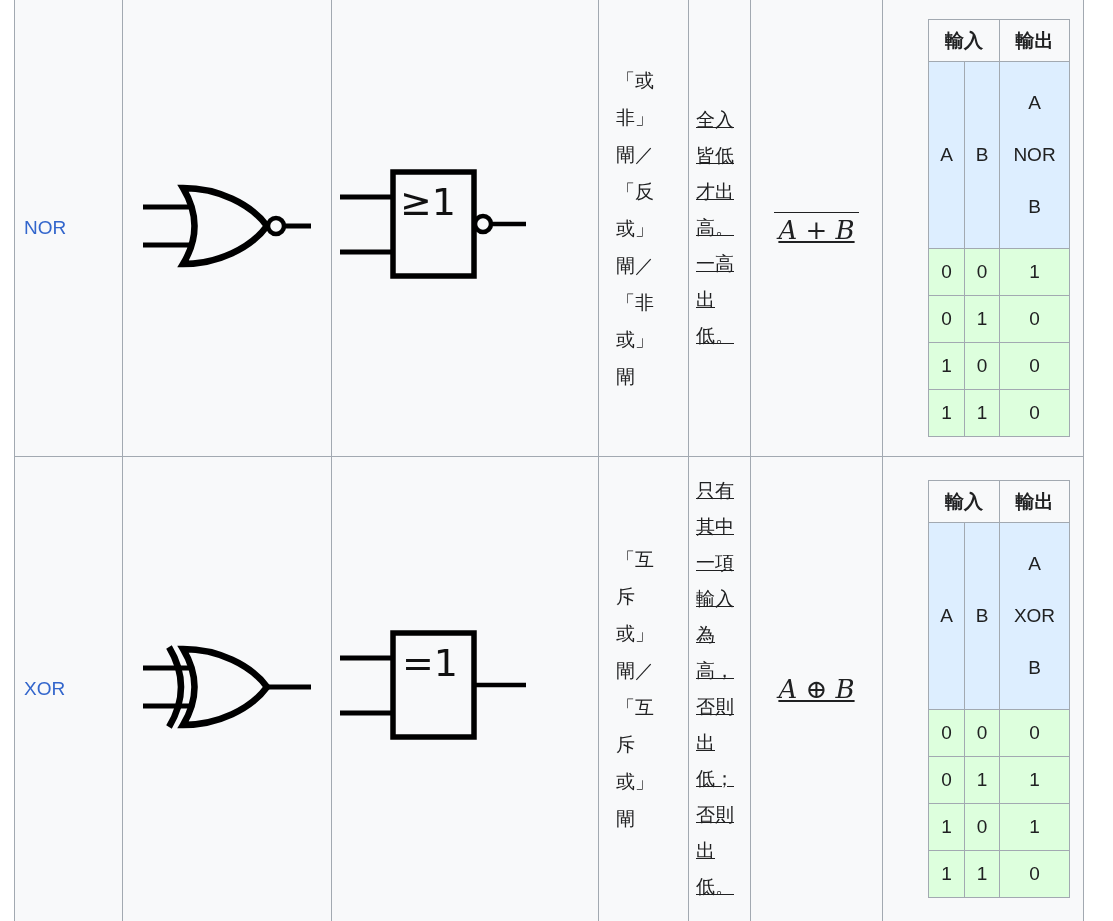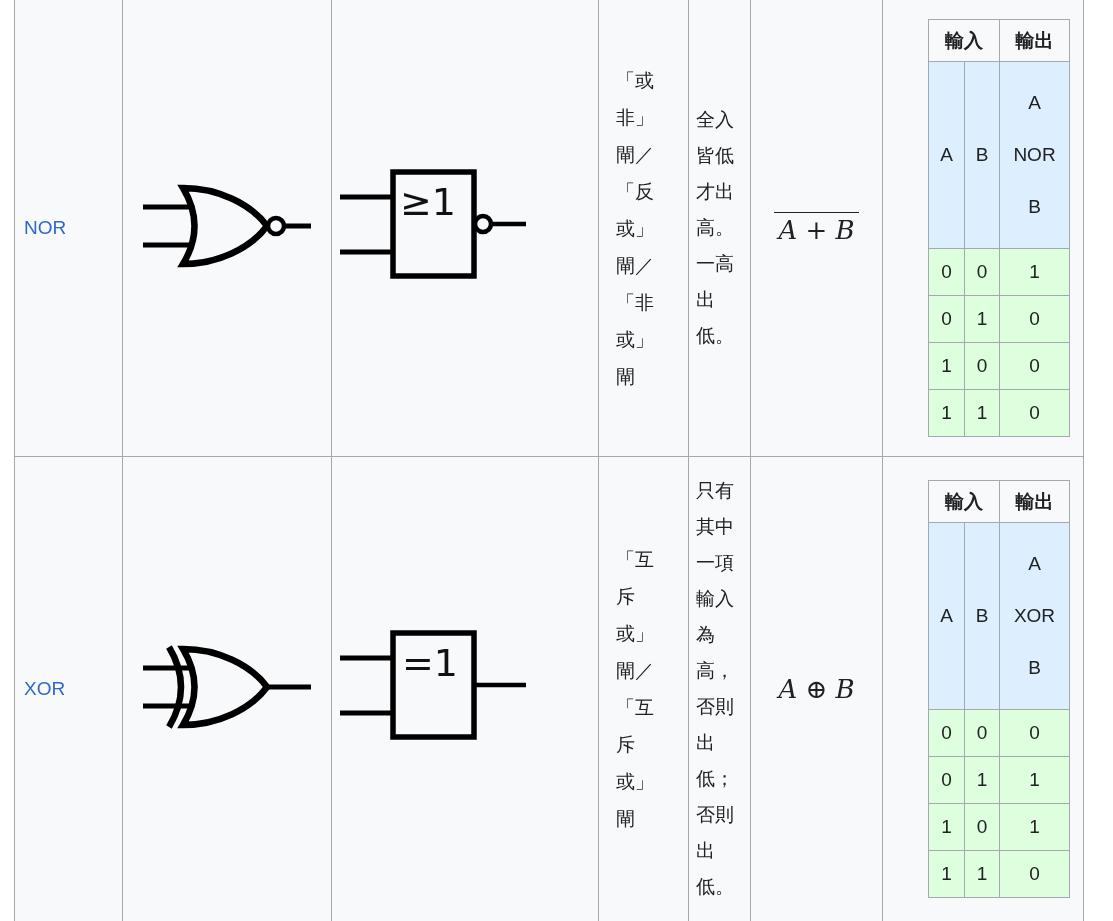--- a/index.html
+++ b/index.html
@@ -12,25 +12,25 @@
     margin:-1px 0 0 14px;background:#f8f9fa;
   }
   table.main > tbody > tr > td{
     border:1px solid #a2a9b1;vertical-align:middle;text-align:center;padding:0;
   }
   tr.gate-row-nor > td{height:456px;}
   tr.gate-row-xor > td{height:464px;}
   .name-cell{text-align:left !important;padding-left:9px !important;}
   .name-link{color:#3366cc;text-decoration:none;font-size:19px;cursor:pointer;}
   .aliases-cell{text-align:left !important;padding:0 17px !important;font-size:19px;line-height:37px;}
-  .behavior-cell{text-align:left !important;padding:0 7px !important;font-size:19px;line-height:36px;}
+  .behavior-cell{text-align:left !important;padding:0 7px !important;font-size:19px;line-height:36px;text-decoration:underline;}
   .symbol-wrap{display:inline-block;line-height:0;}
   .formula{
     font-family:"DejaVu Serif","Liberation Serif",serif;
-    font-style:italic;font-size:26px;display:inline-block;
+    font-style:italic;font-size:26px;display:inline-block;text-decoration:underline;
   }
   .overline{border-top:1.7px solid #202122;padding:2px 4px 0;}
   
   table.tt{
     border-collapse:collapse;margin-left:45px;background:#f8f9fa;
     font-size:19px;table-layout:fixed;
   }
   table.tt th, table.tt td{border:1px solid #a2a9b1;text-align:center;padding:0;}
   table.tt th{font-weight:bold;height:41px;margin-left:44px;}
   table.tt td.in-bg{background:#ddeeff;height:186px;}

